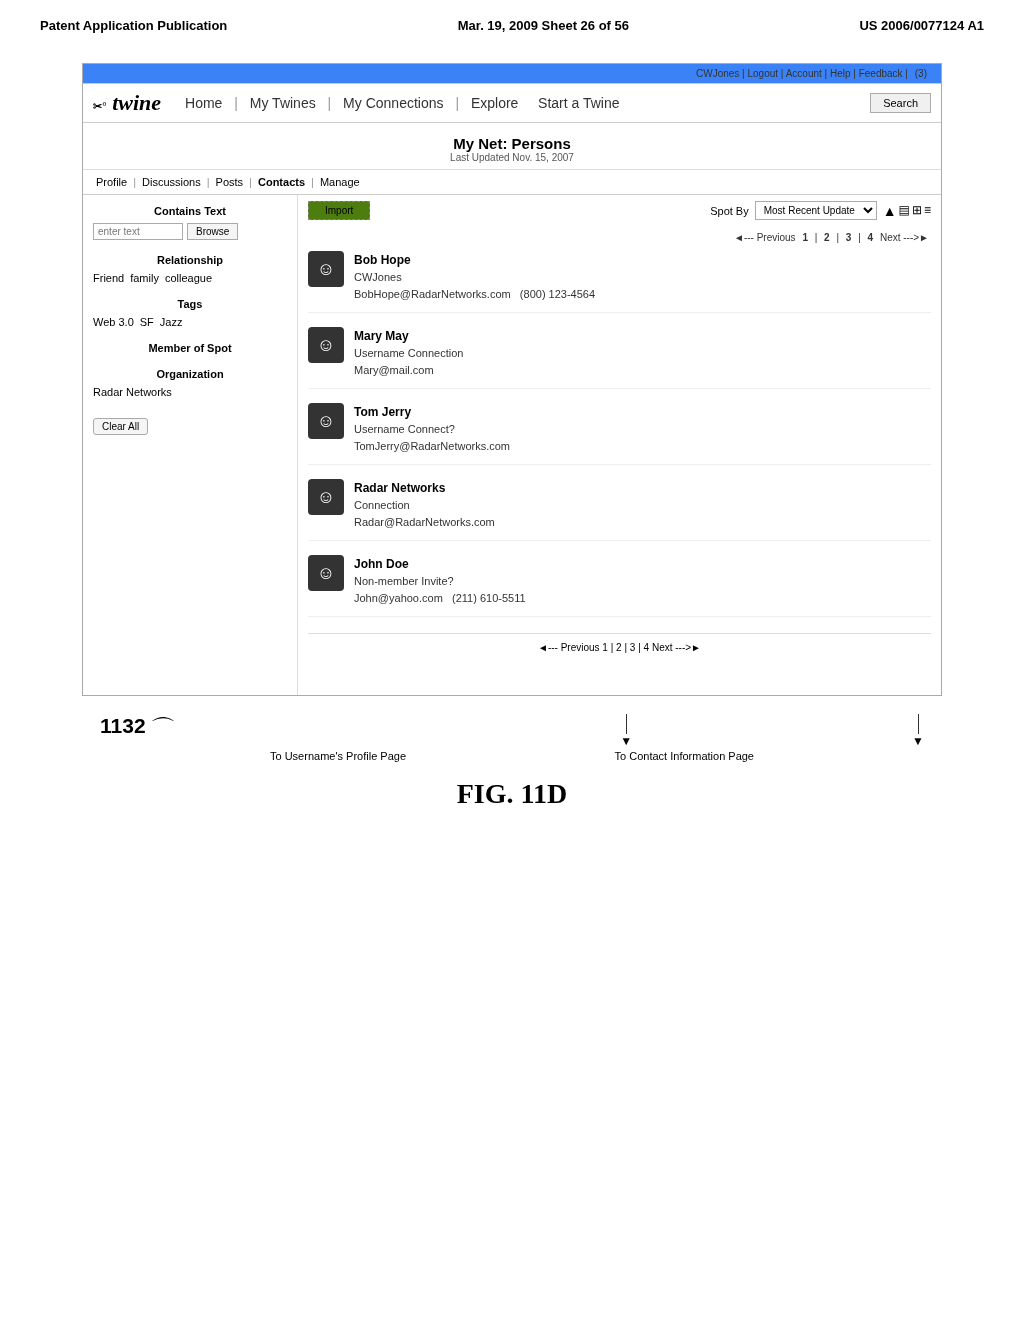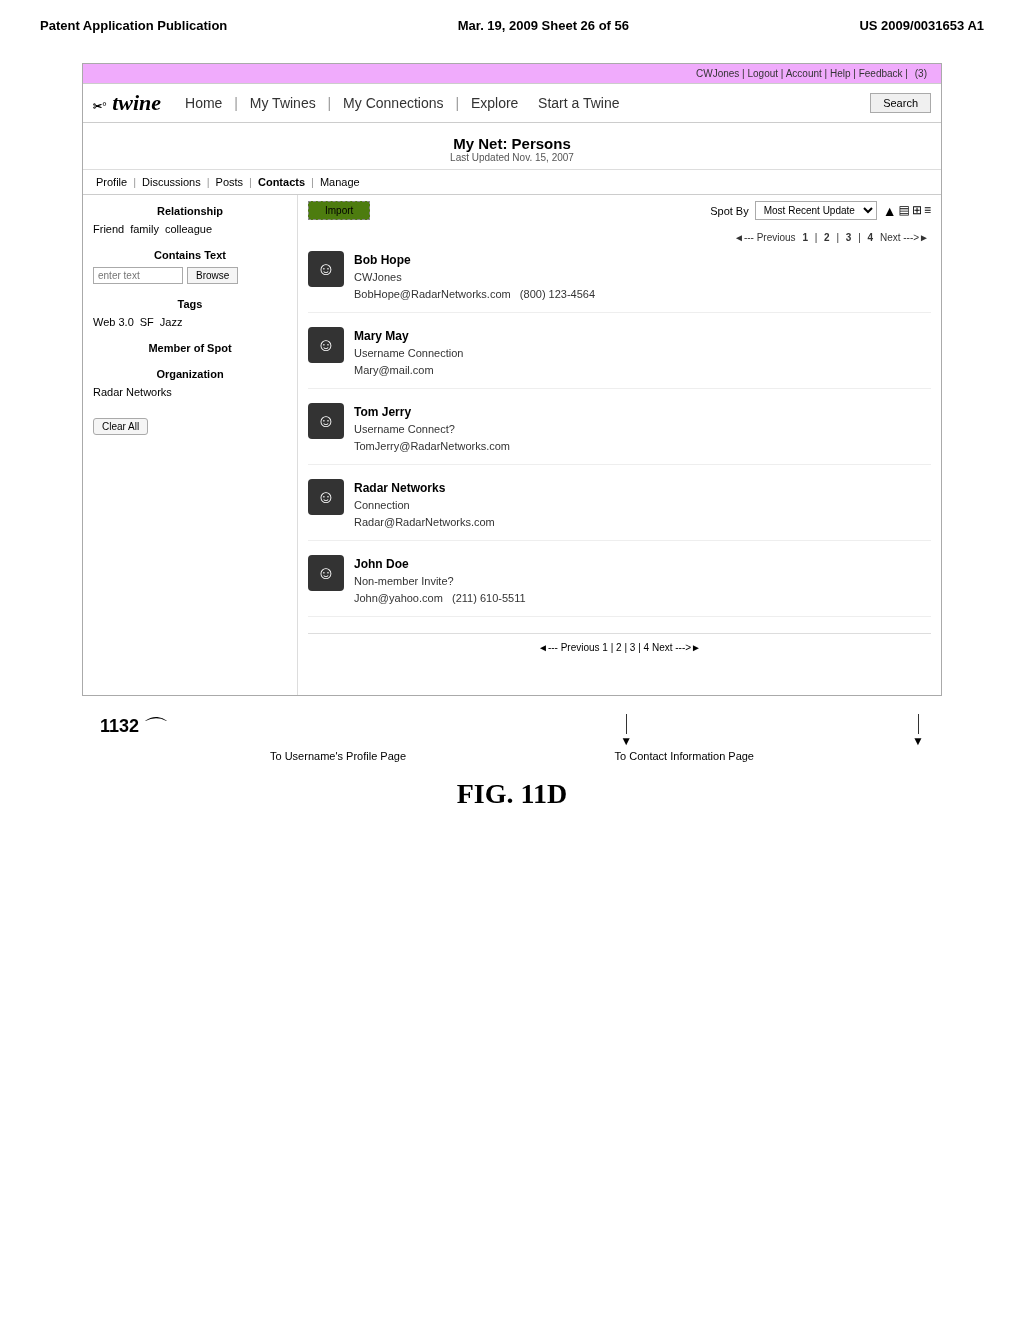--- a/index.html
+++ b/index.html
@@ -34,21 +34,21 @@
       margin: 0 auto;
     }
 
     
     .top-nav {
       display: flex;
       align-items: center;
       justify-content: space-between;
       padding: 4px 10px;
       border-bottom: 1px solid #ccc;
-      background: #f0abfc;
+      background: #3b82f6;
     }
     .top-nav-right {
       font-size: 10px;
       color: #333;
     }
     .top-nav-right span {
       margin-right: 4px;
     }
 
     
@@ -293,21 +293,21 @@
       font-weight: bold;
       font-family: Georgia, serif;
     }
   </style>
 </head>
 <body>
 
 <div class="patent-header">
   <span>Patent Application Publication</span>
   <span>Mar. 19, 2009  Sheet 26 of 56</span>
-  <span>US 2009/0031653 A1</span>
+  <span>US 2006/0077124 A1</span>
 </div>
 
 <div class="main-wrapper">
 
   <div class="app-container">
 
     <div class="top-nav">
       <span></span>
       <div class="top-nav-right">
         <span>CWJones  |  Logout  |  Account  |  Help  |  Feedback  |</span>
@@ -349,33 +349,33 @@
       <span class="active"><strong>Contacts</strong></span>
       <span class="separator">|</span>
       <span>Manage</span>
     </div>
 
     <div class="content-area">
 
       <div class="filter-panel">
 
         <div class="filter-section">
+          <div class="filter-section-title">Contains Text</div>
+          <div class="filter-row">
+            <input class="text-input" type="text" placeholder="enter text" style="">
+            <button class="browse-btn">Browse</button>
+          </div>
+        </div>
+
+        <div class="filter-section">
           <div class="filter-section-title">Relationship</div>
           <div class="rel-list">
             <span>Friend</span>
             <span>family</span>
             <span>colleague</span>
-          </div>
-        </div>
-
-        <div class="filter-section">
-          <div class="filter-section-title">Contains Text</div>
-          <div class="filter-row">
-            <input class="text-input" type="text" placeholder="enter text" style="">
-            <button class="browse-btn">Browse</button>
           </div>
         </div>
 
         <div class="filter-section">
           <div class="filter-section-title">Tags</div>
           <div class="tag-list">
             <span>Web 3.0</span>
             <span>SF</span>
             <span>Jazz</span>
           </div>
@@ -490,21 +490,21 @@
 
       </div>
     </div>
   </div>
 
   <div style="margin-top: 14px; padding: 0 10px;">
 
     <div style="display: flex; align-items: flex-start; justify-content: space-between; padding: 0 30px;">
       <div>
         <div style="display:flex; align-items:center; gap:4px;">
-          <span style="font-size:18px; font-weight:bold;">1132</span>
+          <span style="font-size:21px; font-weight:bold;">1132</span>
           <span style="font-size:26px; line-height:1; margin-top:6px; display:inline-block; transform:scaleX(-1);">⌒</span>
         </div>
       </div>
 
       <div style="display:flex; gap:280px; margin-top:4px;">
         <div style="display:flex; flex-direction:column; align-items:center;">
           <div style="width:1px; height:20px; background:#333;"></div>
           <div style="font-size:12px;">▼</div>
         </div>
         <div style="display:flex; flex-direction:column; align-items:center;">

